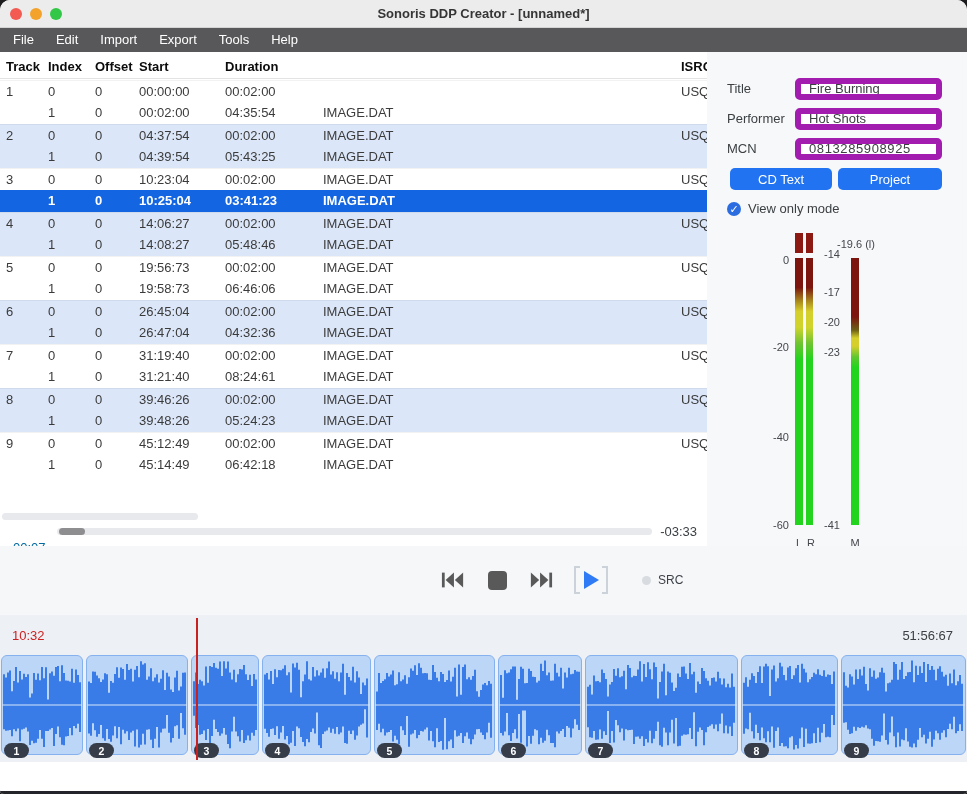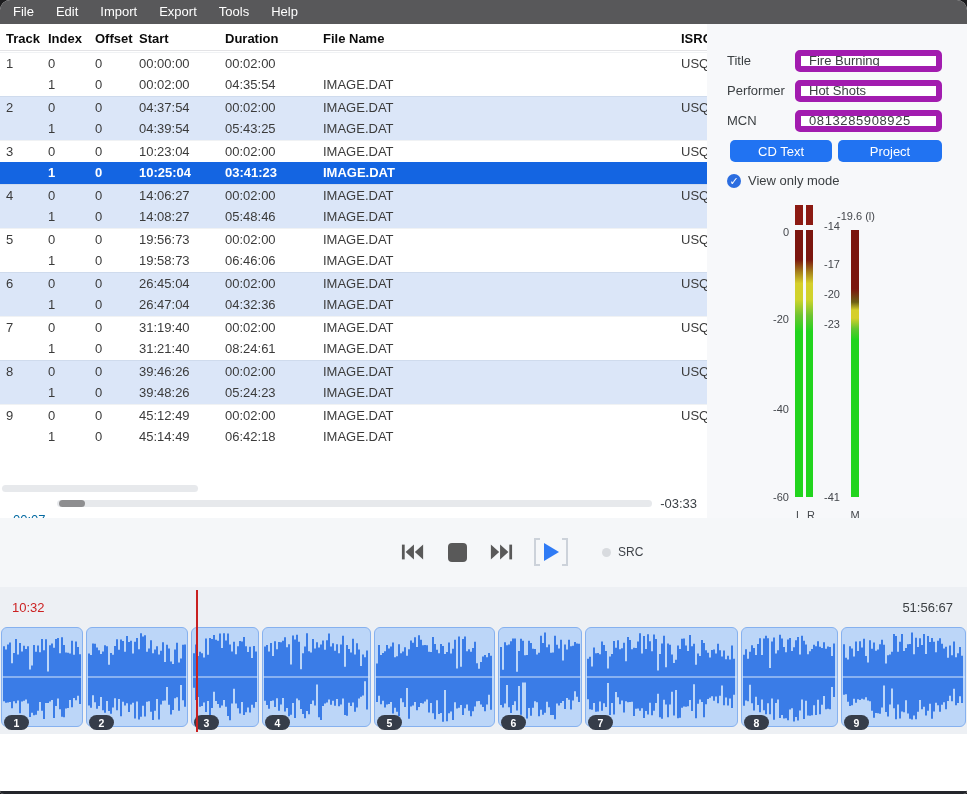--- a/index.html
+++ b/index.html
@@ -57,21 +57,21 @@
   
   .clipblock{position:absolute;top:181px;height:20px;background:#8c1a12;}
   .meter{position:absolute;top:206px;height:267px;}
   .meter.lr{background:linear-gradient(180deg,#7b150e 0%,#7b150e 11%,#a8861c 16%,#d6cf2b 20%,#cfd42b 26%,#6ec431 32%,var(--meter-green) 38%,var(--meter-green) 100%);}
   .meter.m{background:linear-gradient(180deg,#7b150e 0%,#7b150e 22%,#6d5f15 27%,#d6cf2b 30%,#d6cf2b 33%,#62c630 37%,var(--meter-green) 41%,var(--meter-green) 100%);}
   .scale-label{position:absolute;font-size:11px;color:#44474c;text-align:right;white-space:nowrap;}
   .loudness{position:absolute;left:130px;top:186px;font-size:11px;color:#44474c;}
   .ch-label{position:absolute;top:485px;font-size:11px;color:#44474c;text-align:center;width:12px;}
   
   .transport{position:relative;height:69px;background:#f5f7f9;}
-  .transport-cluster{position:absolute;left:400px;top:20px;display:flex;align-items:center;gap:18px;justify-content:center;}
+  .transport-cluster{position:absolute;left:440px;top:20px;display:flex;align-items:center;gap:18px;justify-content:center;}
   .ticon{display:flex;align-items:center;justify-content:center;width:26px;height:26px;cursor:pointer;}
   .ticon svg{display:block;}
   .stop-sq{width:19px;height:19px;border-radius:4px;background:#595959;}
   .play-wrap{display:flex;align-items:center;margin-left:2px;}
   .bracket{width:6px;height:28px;}
   .bracket.l{border-left:2px solid #ccd2da;border-top:2px solid #ccd2da;border-bottom:2px solid #ccd2da;}
   .bracket.r{border-right:2px solid #ccd2da;border-top:2px solid #ccd2da;border-bottom:2px solid #ccd2da;}
   .src-wrap{display:flex;align-items:center;gap:7px;margin-left:16px;}
   .src-dot{width:9px;height:9px;border-radius:50%;background:#d8dbdf;}
   .src-label{font-size:12px;color:#3e4248;}
@@ -87,39 +87,46 @@
   
   .statusbar{height:29px;background:#eaedf1;border-top:1px solid #dadee3;line-height:28px;
     font-size:13px;color:#55595e;padding-left:16px;}
   .bottom-edge{position:absolute;left:0;bottom:0;width:100%;height:3px;background:#23252a;}
 </style>
 </head>
 <body>
 
 <div class="window">
 
+  <div class="titlebar">
+    <div class="traffic">
+      <span class="light red"></span>
+      <span class="light yellow"></span>
+      <span class="light green"></span>
+    </div>
+    <div class="win-title">Sonoris DDP Creator - [unnamed*]</div>
+  </div>
 
   <div class="menubar" id="menubar">
       <span class="menu-item">File</span>
       <span class="menu-item">Edit</span>
       <span class="menu-item">Import</span>
       <span class="menu-item">Export</span>
       <span class="menu-item">Tools</span>
       <span class="menu-item">Help</span>
     </div>
 
   <div class="main">
     <div class="table-area">
       <div class="thead" id="thead">
           <span class="c-track">Track</span>
           <span class="c-index">Index</span>
           <span class="c-offset">Offset</span>
           <span class="c-start">Start</span>
           <span class="c-duration">Duration</span>
-          <span class="c-file">File Name</span>
           <span class="c-isrc">ISRC</span>
         </div>
       <div class="tbody" id="tbody">
           <div class="trow first">
             <span class="c-track">1</span>
             <span class="c-index">0</span>
             <span class="c-offset">0</span>
             <span class="c-start">00:00:00</span>
             <span class="c-duration">00:02:00</span>
             <span class="c-file"></span>

